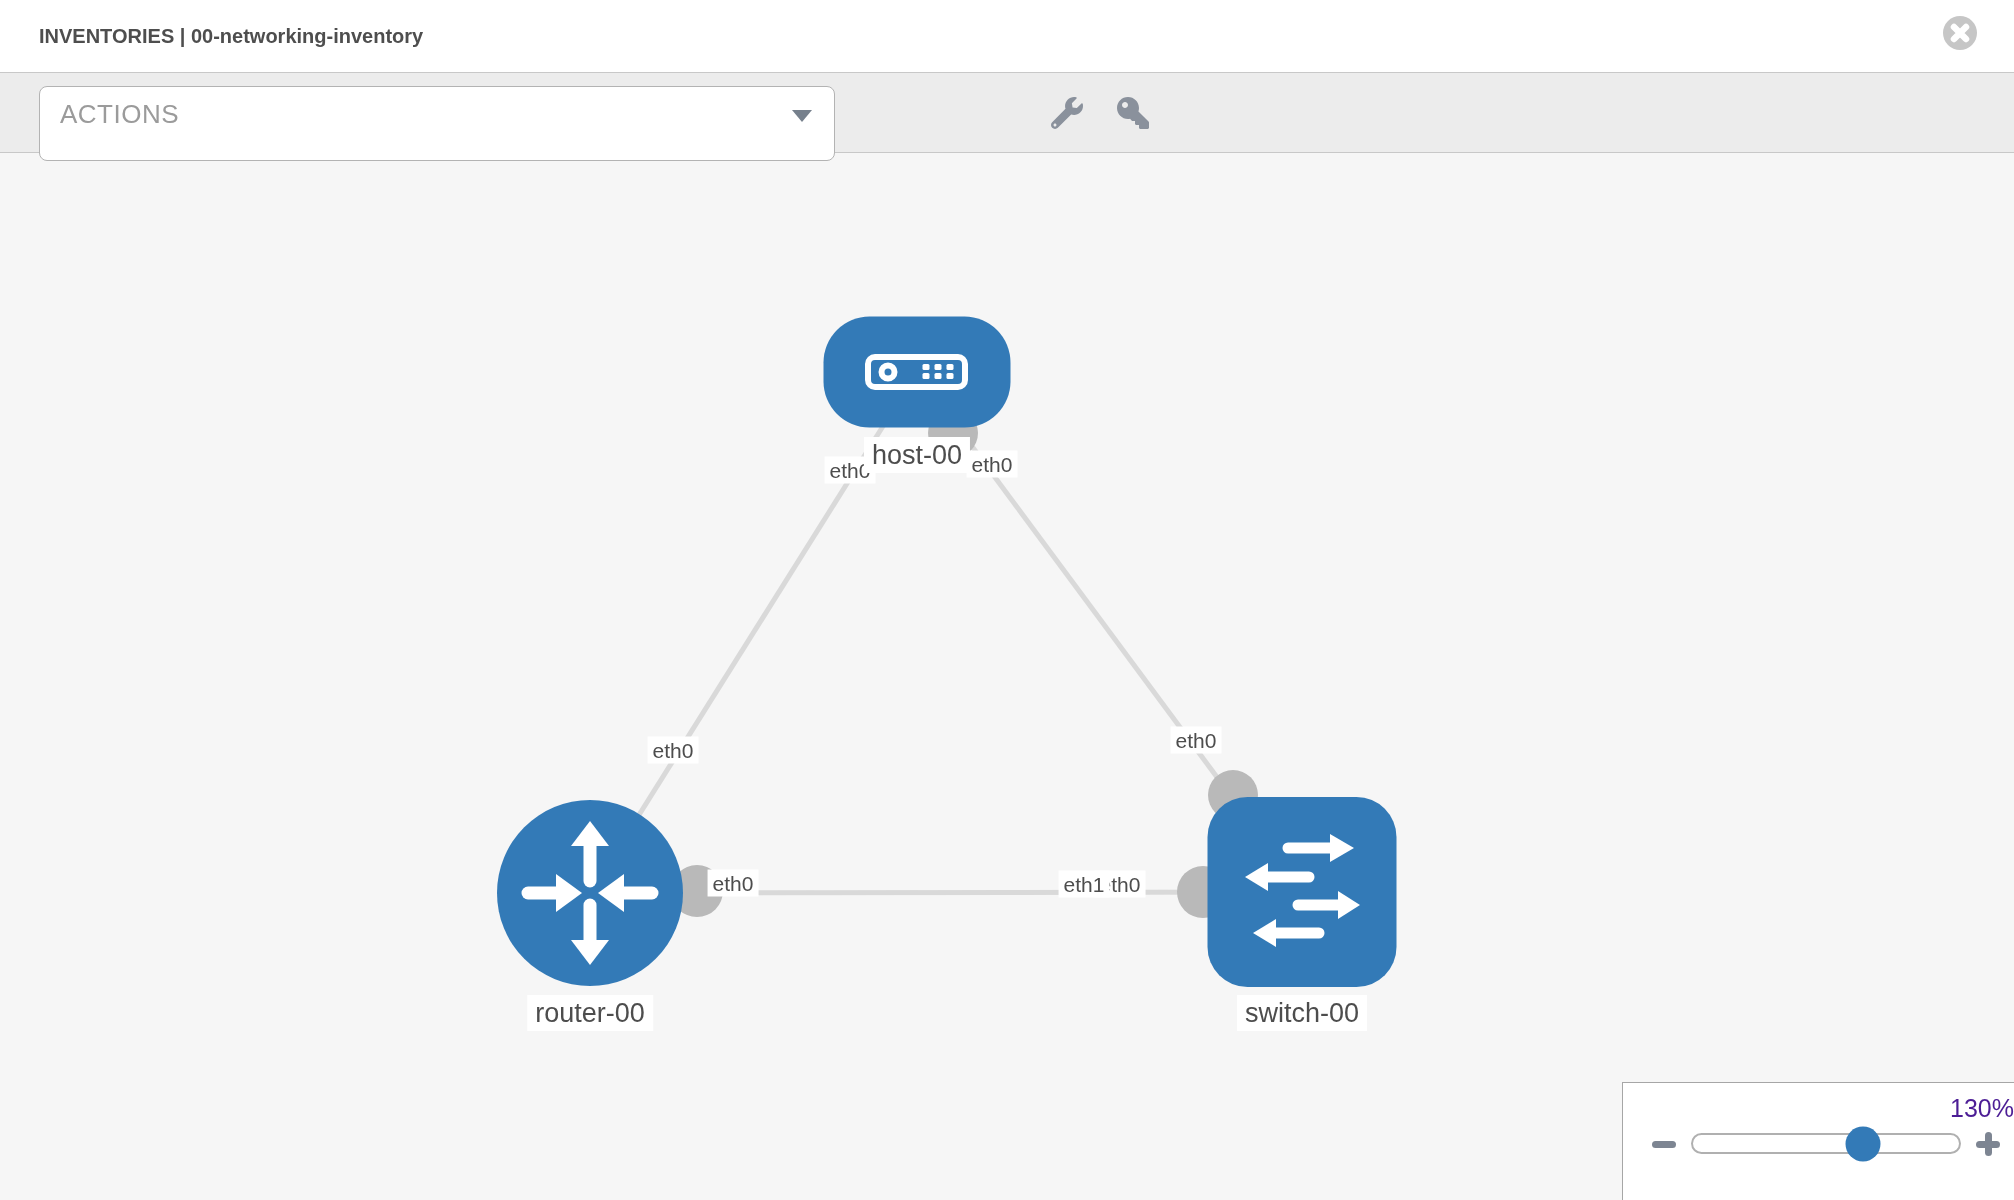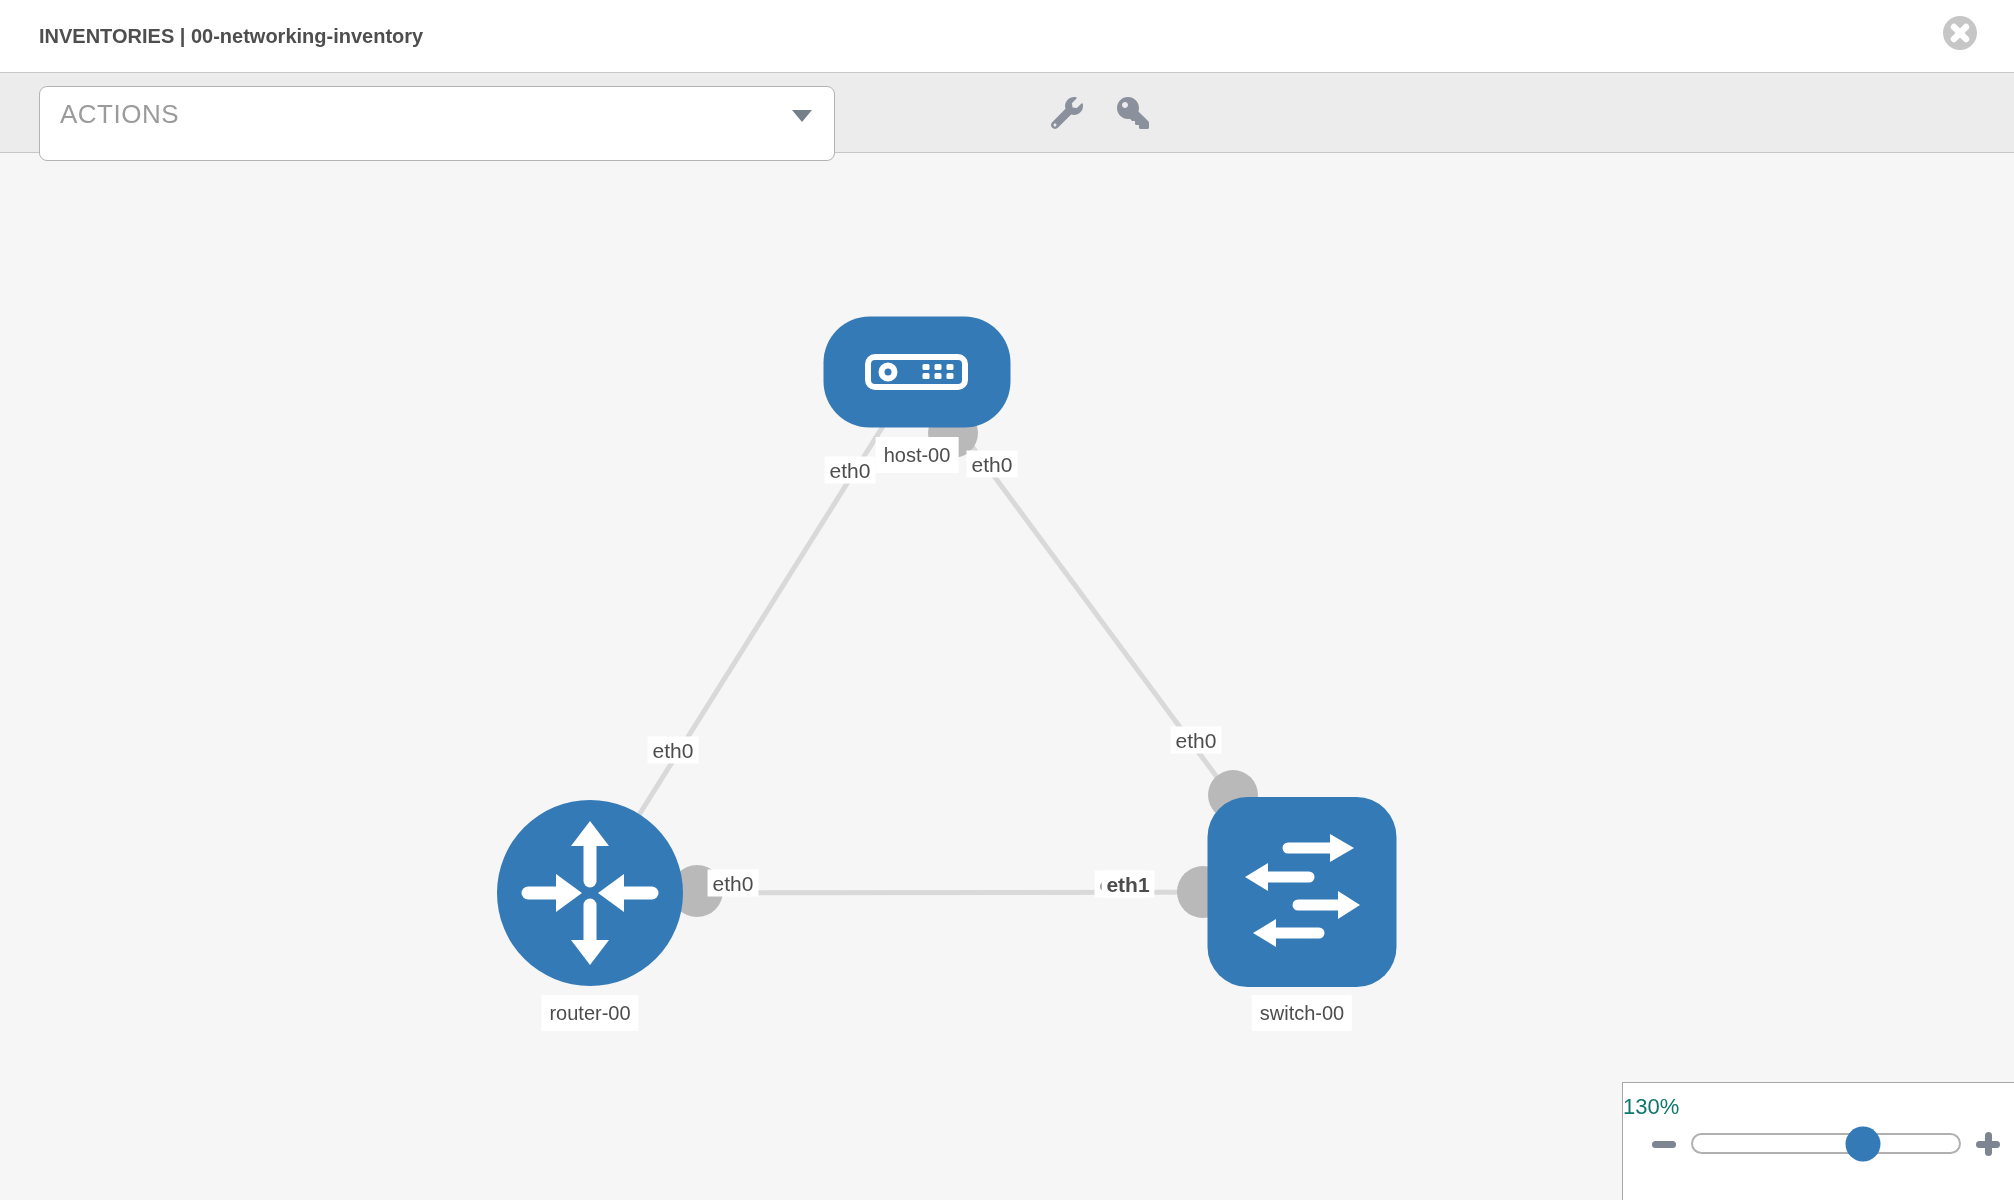--- a/index.html
+++ b/index.html
@@ -9,21 +9,21 @@
     position: relative;
     background: #f6f6f6;
   }
 
   
   .canvas { position: absolute; inset: 0; background: #f6f6f6; z-index: 0; }
   .canvas svg { position: absolute; left: 0; top: 0; }
   .topo-label { position: absolute; transform: translate(-50%,-50%);
     background: #ffffff; color: #4d4d4d; white-space: nowrap; }
   .iface-label { font-size: 21px; line-height: 27px; padding: 0 5px; }
-  .node-label  { font-size: 20px; line-height: 34px; padding: 1px 8px; }
+  .node-label  { font-size: 27px; line-height: 34px; padding: 1px 8px; }
 
   
   .header { position: absolute; left: 0; top: 0; width: 2014px; height: 72px;
     background: #ffffff; z-index: 2; }
   .page-title { position: absolute; left: 39px; top: 0; line-height: 72px;
     font-size: 20px; font-weight: bold; color: #4e4e4e; }
   .close-btn { position: absolute; left: 1943px; top: 16px; width: 34px; height: 34px;
     background: none; border: none; cursor: pointer; }
 
   
@@ -41,22 +41,22 @@
     border-top: 12px solid #76808c; }
   .icon-btn { position: absolute; top: 24px; width: 34px; height: 34px;
     background: none; border: none; cursor: pointer; }
   .icon-btn.wrench { left: 1050px; }
   .icon-btn.key    { left: 1116px; }
 
   
   .zoom-panel { position: absolute; left: 1622px; top: 1082px; right: 0; bottom: 0;
     background: #ffffff; border-top: 1px solid #a6a6a6; border-left: 1px solid #a6a6a6;
     z-index: 3; }
-  .zoom-value { position: absolute; top: 11px; left: 0; width: 100%; text-align: left;
-    font-size: 22px; color: #0f766e; }
+  .zoom-value { position: absolute; top: 11px; left: 0; width: 100%; text-align: right;
+    font-size: 25px; color: #4c1d95; }
   .zoom-btn { position: absolute; top: 45px; width: 32px; height: 32px;
     background: none; border: none; cursor: pointer; }
   .zoom-btn.minus { left: 25px; }
   .zoom-btn.plus  { left: 349px; }
   .bar-h { position: absolute; left: 4px; top: 13px; width: 24px; height: 7px;
     border-radius: 3.5px; background: #7d8592; }
   .bar-v { position: absolute; left: 12.5px; top: 4px; width: 7px; height: 24px;
     border-radius: 3.5px; background: #7d8592; }
   .zoom-slider { position: absolute; left: 68px; top: 50px; width: 270px; height: 21px;
     background: #ffffff; border: 2px solid #b0b0b0; border-radius: 11px; cursor: pointer; }
@@ -115,21 +115,21 @@
     </g>
       </g>
     </svg>
   <div id="topo-labels">
       <div class="topo-label iface-label" style="left: 850px; top: 470px;">eth0</div>
       <div class="topo-label iface-label" style="left: 992px; top: 464px;">eth0</div>
       <div class="topo-label iface-label" style="left: 673px; top: 750px;">eth0</div>
       <div class="topo-label iface-label" style="left: 733px; top: 883px;">eth0</div>
       <div class="topo-label iface-label" style="left: 1196px; top: 740px;">eth0</div>
       <div class="topo-label iface-label" style="left: 1120px; top: 884px;">eth0</div>
-      <div class="topo-label iface-label" style="left: 1128px; top: 884px; font-weight: bold;">eth1</div>
+      <div class="topo-label iface-label" style="left: 1084px; top: 884px;">eth1</div>
       <div class="topo-label node-label" style="left: 917px; top: 455px;">host-00</div>
       <div class="topo-label node-label" style="left: 590px; top: 1013px;">router-00</div>
       <div class="topo-label node-label" style="left: 1302px; top: 1013px;">switch-00</div>
     </div>
 </div>
 
 <div class="header">
   <div class="page-title">INVENTORIES | 00-networking-inventory</div>
   <button class="close-btn">
     <svg width="34" height="34" viewBox="0 0 34 34">

